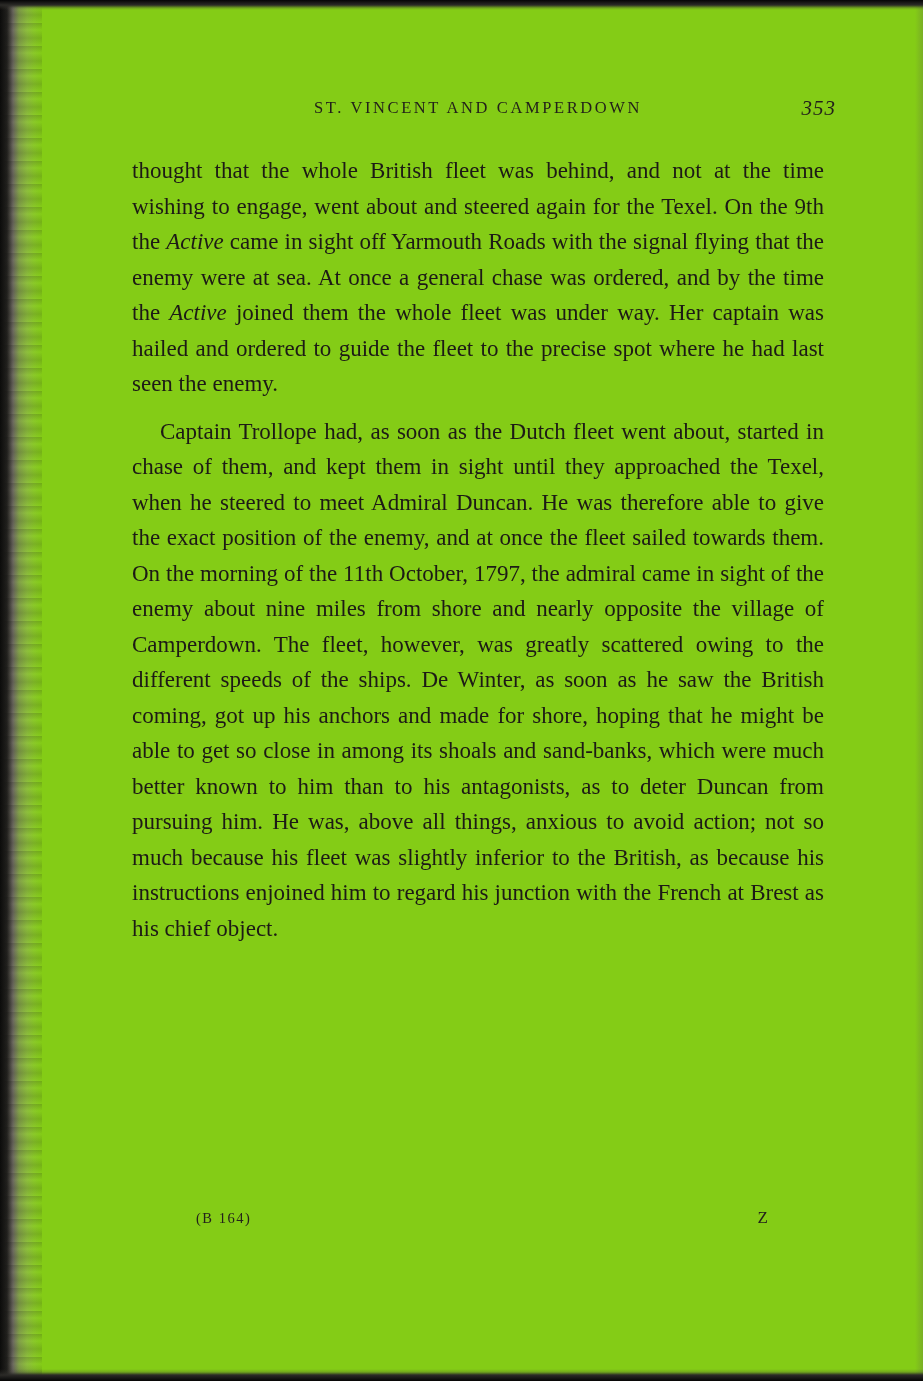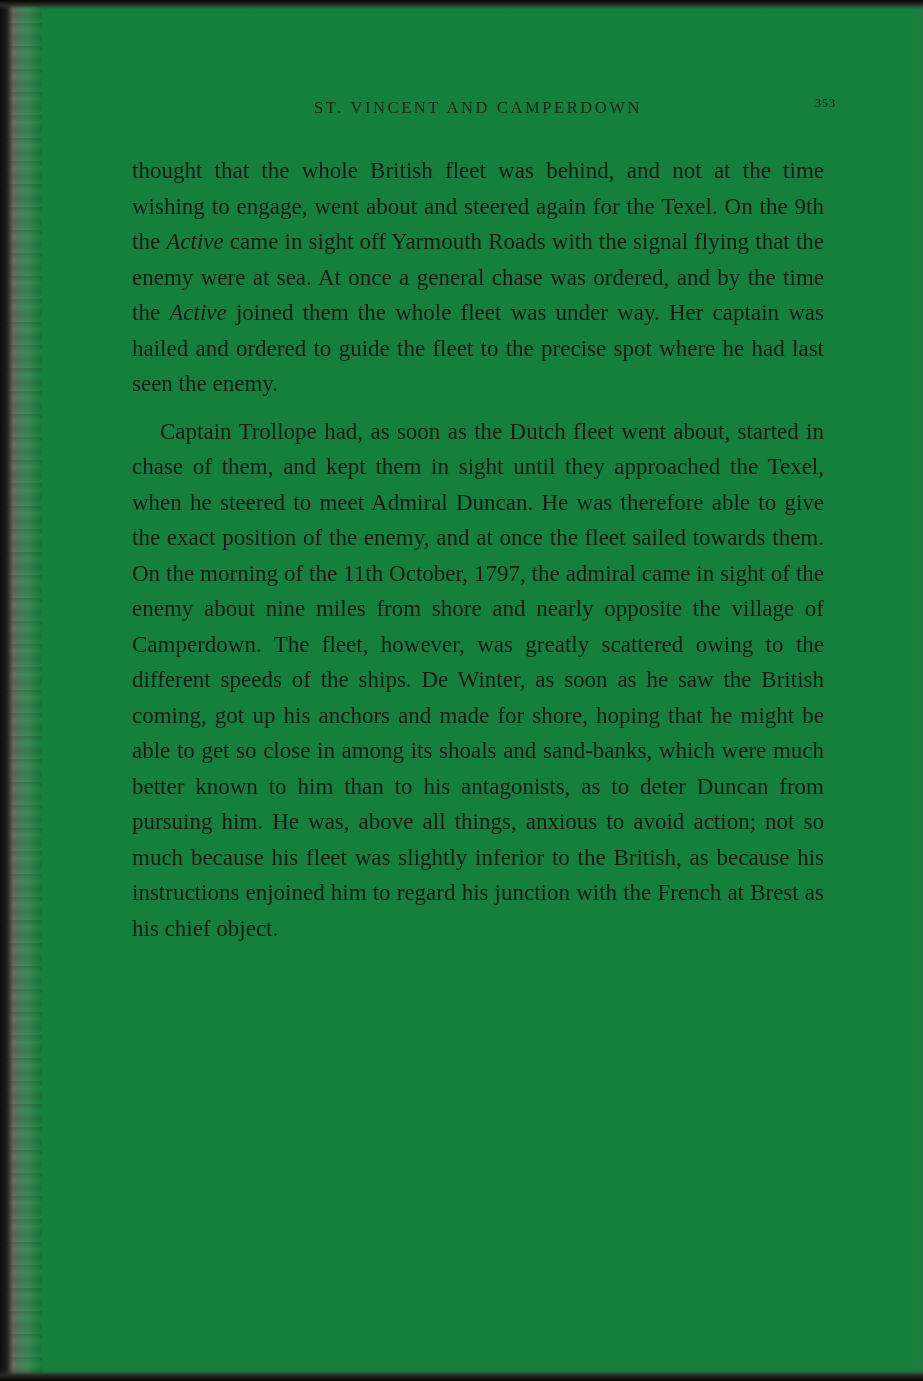--- a/index.html
+++ b/index.html
@@ -4,21 +4,21 @@
 <style>
   html, body {
     margin: 0;
     padding: 0;
     background: #e8e6df;
   }
   .scan-page {
     position: relative;
     width: 923px;
     height: 1381px;
-    background: #15803d;
+    background: #84cc16;
     overflow: hidden;
     font-family: "Liberation Serif", "DejaVu Serif", serif;
     color: #1d1a16;
   }
   
   .edge-top {
     position: absolute; top: 0; left: 0; right: 0; height: 10px;
     background: linear-gradient(to bottom, #050505 0px, #2b2a27 5px, rgba(60,58,52,0.25) 8px, rgba(0,0,0,0) 10px);
     z-index: 3;
   }
@@ -55,23 +55,24 @@
     top: 2px;
     font-size: 16.5px;
     letter-spacing: 2.6px;
     white-space: nowrap;
     color: #221f1a;
   }
   .page-number {
     position: absolute;
     right: 0;
     top: 0;
-    font-size: 12px;
+    font-size: 21px;
     letter-spacing: 1px;
     color: #221f1a;
+    font-style: italic;
   }
 
   .body-text {
     position: absolute;
     left: 120px;
     top: 141px;
     width: 716px;
     font-size: 23px;
     line-height: 35.5px;
     text-align: justify;
@@ -117,13 +118,17 @@
   <div class="running-header">
     <span class="header-title">ST. VINCENT AND CAMPERDOWN</span>
     <span class="page-number">353</span>
   </div>
 
   <div class="body-text">
       <p class="para"><span>thought that the whole British fleet was behind, and not at the time wishing to engage, went about and steered again for the Texel.  On the 9th the </span><span class="italic">Active</span><span> came in sight off Yarmouth Roads with the signal flying that the enemy were at sea.  At once a general chase was ordered, and by the time the </span><span class="italic">Active</span><span> joined them the whole fleet was under way.  Her captain was hailed and ordered to guide the fleet to the precise spot where he had last seen the enemy.</span></p>
       <p class="para indent"><span>Captain Trollope had, as soon as the Dutch fleet went about, started in chase of them, and kept them in sight until they approached the Texel, when he steered to meet Admiral Duncan.  He was therefore able to give the exact position of the enemy, and at once the fleet sailed towards them.  On the morning of the 11th October, 1797, the admiral came in sight of the enemy about nine miles from shore and nearly opposite the village of Camperdown.  The fleet, however, was greatly scattered owing to the different speeds of the ships.  De Winter, as soon as he saw the British coming, got up his anchors and made for shore, hoping that he might be able to get so close in among its shoals and sand-banks, which were much better known to him than to his antagonists, as to deter Duncan from pursuing him.  He was, above all things, anxious to avoid action; not so much because his fleet was slightly inferior to the British, as because his instructions enjoined him to regard his junction with the French at Brest as his chief object.</span></p>
     </div>
 
+  <div class="footer-line">
+    <span class="sig-left">(B 164)</span>
+    <span class="sig-right">Z</span>
+  </div>
 </div>
 
 </body></html>

